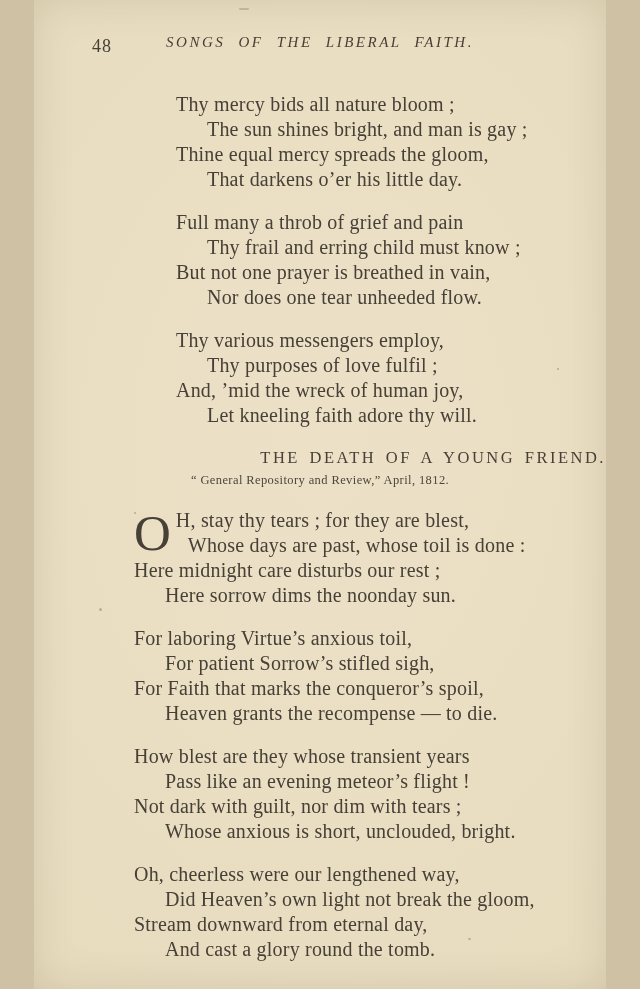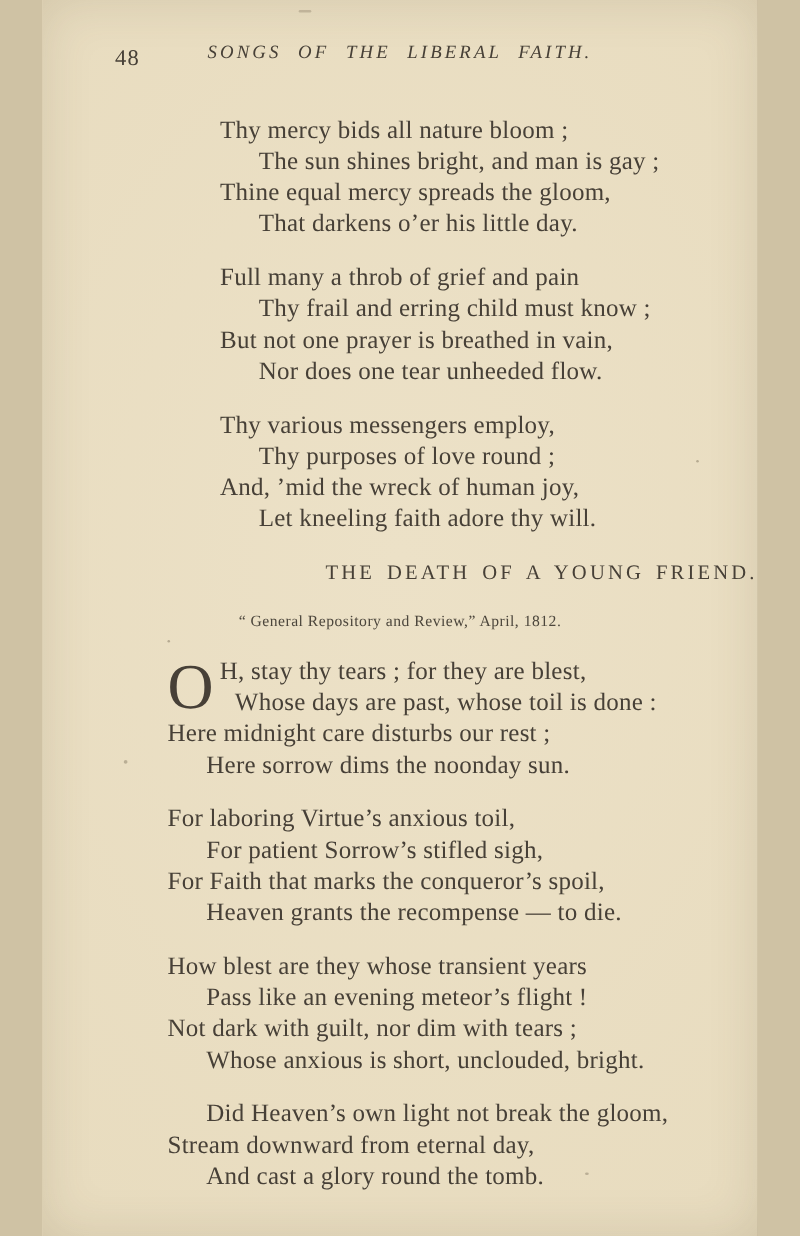--- a/index.html
+++ b/index.html
@@ -23,21 +23,21 @@
   }
   .line { font-size: 20px; line-height: 25px; white-space: nowrap; letter-spacing: 0.2px; }
   .in { margin-left: 31px; }
   .poem-cont { margin: 28px 0 0 142px; }
   .stanza { margin-bottom: 18px; }
   .poem-title {
     margin-top: 20px; text-align: right;
     font-size: 16.5px; letter-spacing: 2.5px; word-spacing: 3px;
   }
   .attribution {
-    margin-top: 22px; text-align: center;
+    margin-top: 5px; text-align: center;
     font-size: 12.5px; letter-spacing: 0.4px; color: #4c463c;
   }
   .poem-main { margin: 20px 0 0 100px; }
   .opening-row { display: flex; align-items: flex-start; }
   .dropcap {
     font-size: 51px; line-height: 46px;
     margin: 2px 5px 0 0;
   }
   .in2 { margin-left: 12px; }
   .speck { position: absolute; background: #81765f; border-radius: 50%; }
@@ -60,21 +60,21 @@
       <div class="line in">That darkens o’er his little day.</div>
     </div>
     <div class="stanza">
       <div class="line">Full many a throb of grief and pain</div>
       <div class="line in">Thy frail and erring child must know ;</div>
       <div class="line">But not one prayer is breathed in vain,</div>
       <div class="line in">Nor does one tear unheeded flow.</div>
     </div>
     <div class="stanza">
       <div class="line">Thy various messengers employ,</div>
-      <div class="line in">Thy purposes of love round ;</div>
+      <div class="line in">Thy purposes of love fulfil ;</div>
       <div class="line">And, ’mid the wreck of human joy,</div>
       <div class="line in">Let kneeling faith adore thy will.</div>
     </div>
   </div>
 
   <div class="poem-title">THE DEATH OF A YOUNG FRIEND.</div>
   <div class="attribution">“ General Repository and Review,” April, 1812.</div>
 
   <div class="poem-main">
     <div class="stanza">
@@ -94,20 +94,21 @@
       <div class="line">For Faith that marks the conqueror’s spoil,</div>
       <div class="line in">Heaven grants the recompense — to die.</div>
     </div>
     <div class="stanza">
       <div class="line">How blest are they whose transient years</div>
       <div class="line in">Pass like an evening meteor’s flight !</div>
       <div class="line">Not dark with guilt, nor dim with tears ;</div>
       <div class="line in">Whose anxious is short, unclouded, bright.</div>
     </div>
     <div class="stanza">
+      <div class="line">Oh, cheerless were our lengthened way,</div>
       <div class="line in">Did Heaven’s own light not break the gloom,</div>
       <div class="line">Stream downward from eternal day,</div>
       <div class="line in">And cast a glory round the tomb.</div>
     </div>
   </div>
 
   <div class="speck" style="left:607px; top:172px; width:3px; height:3px; opacity:.55;"></div>
   <div class="speck" style="left:523px; top:368px; width:2px; height:2px; opacity:.5;"></div>
   <div class="speck" style="left:617px; top:601px; width:3px; height:3px; opacity:.5;"></div>
   <div class="speck" style="left:65px; top:608px; width:3px; height:3px; opacity:.45;"></div>

